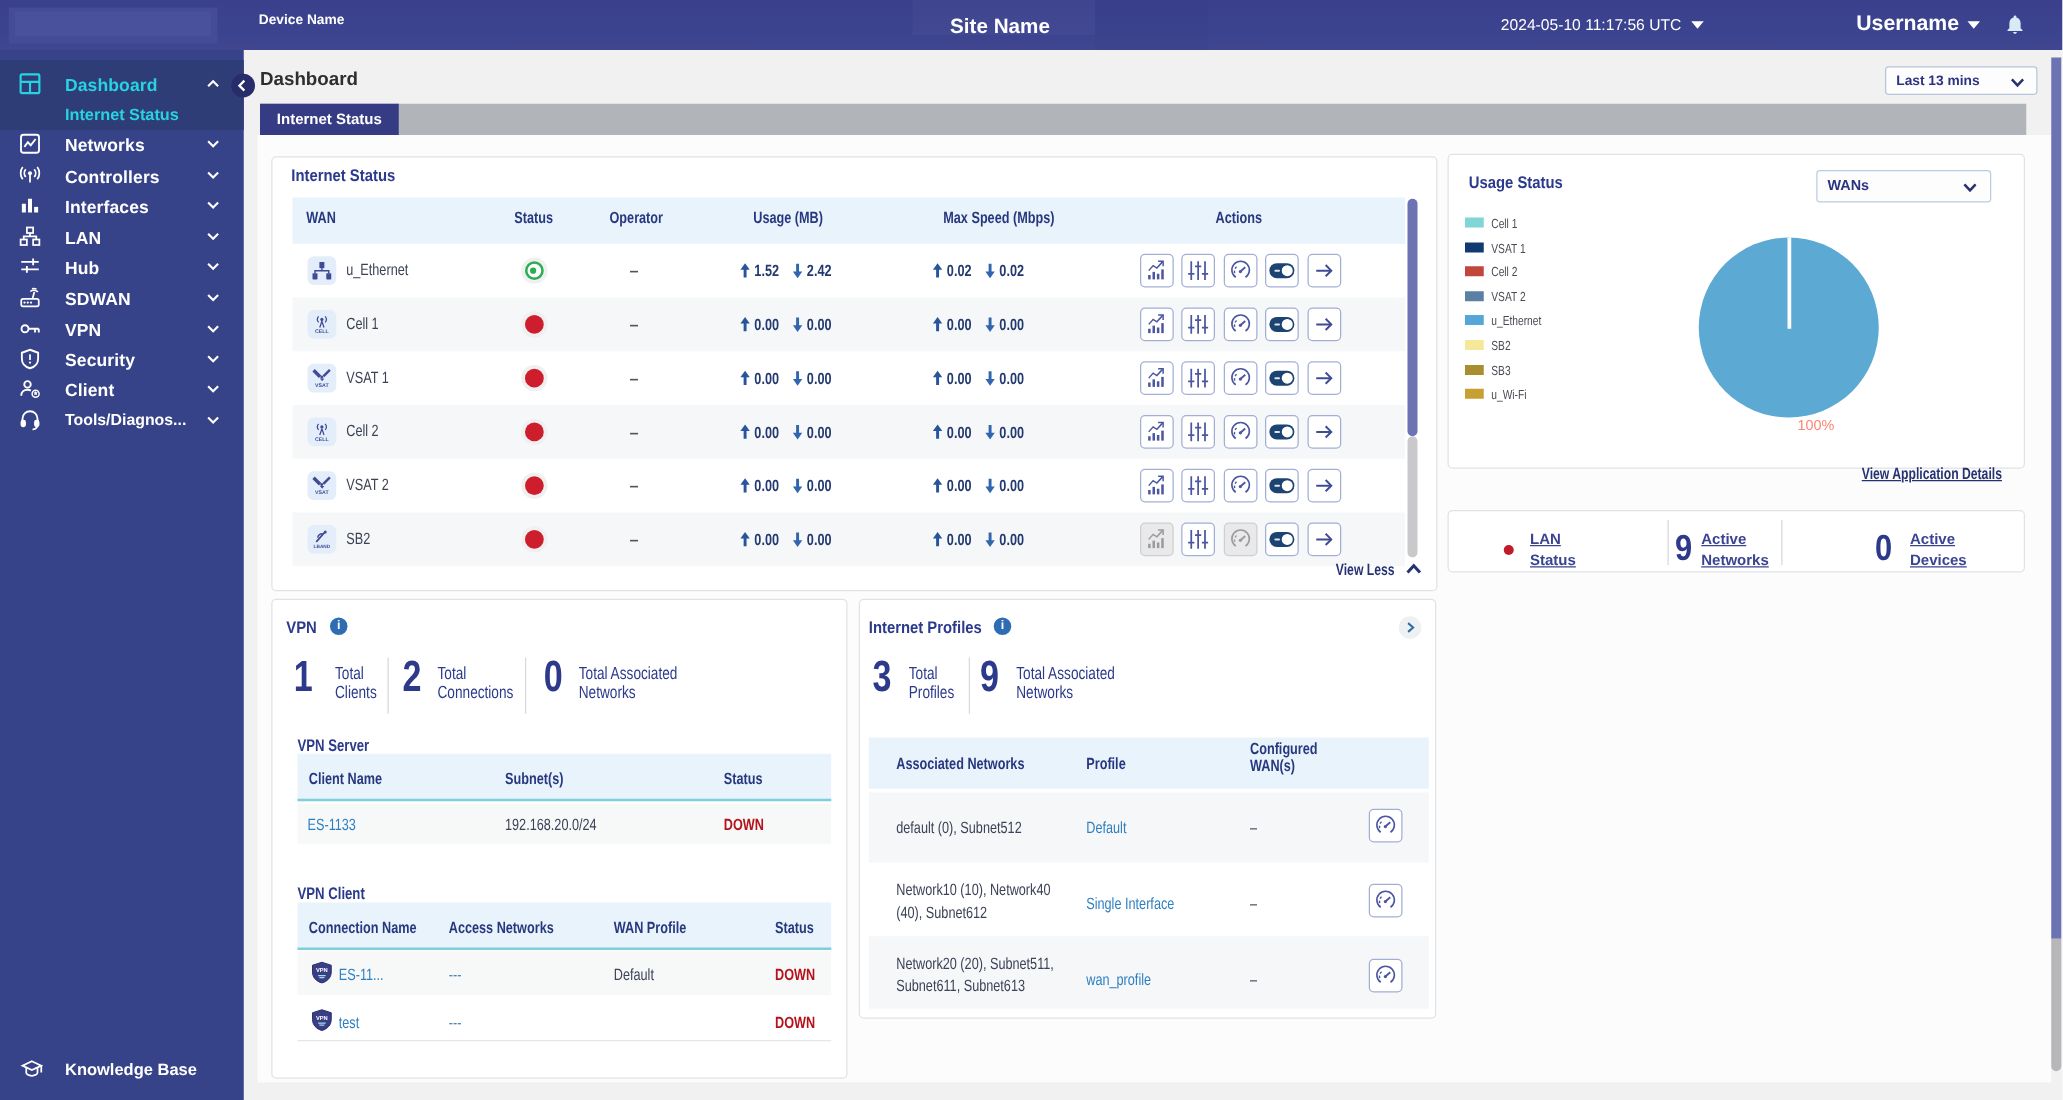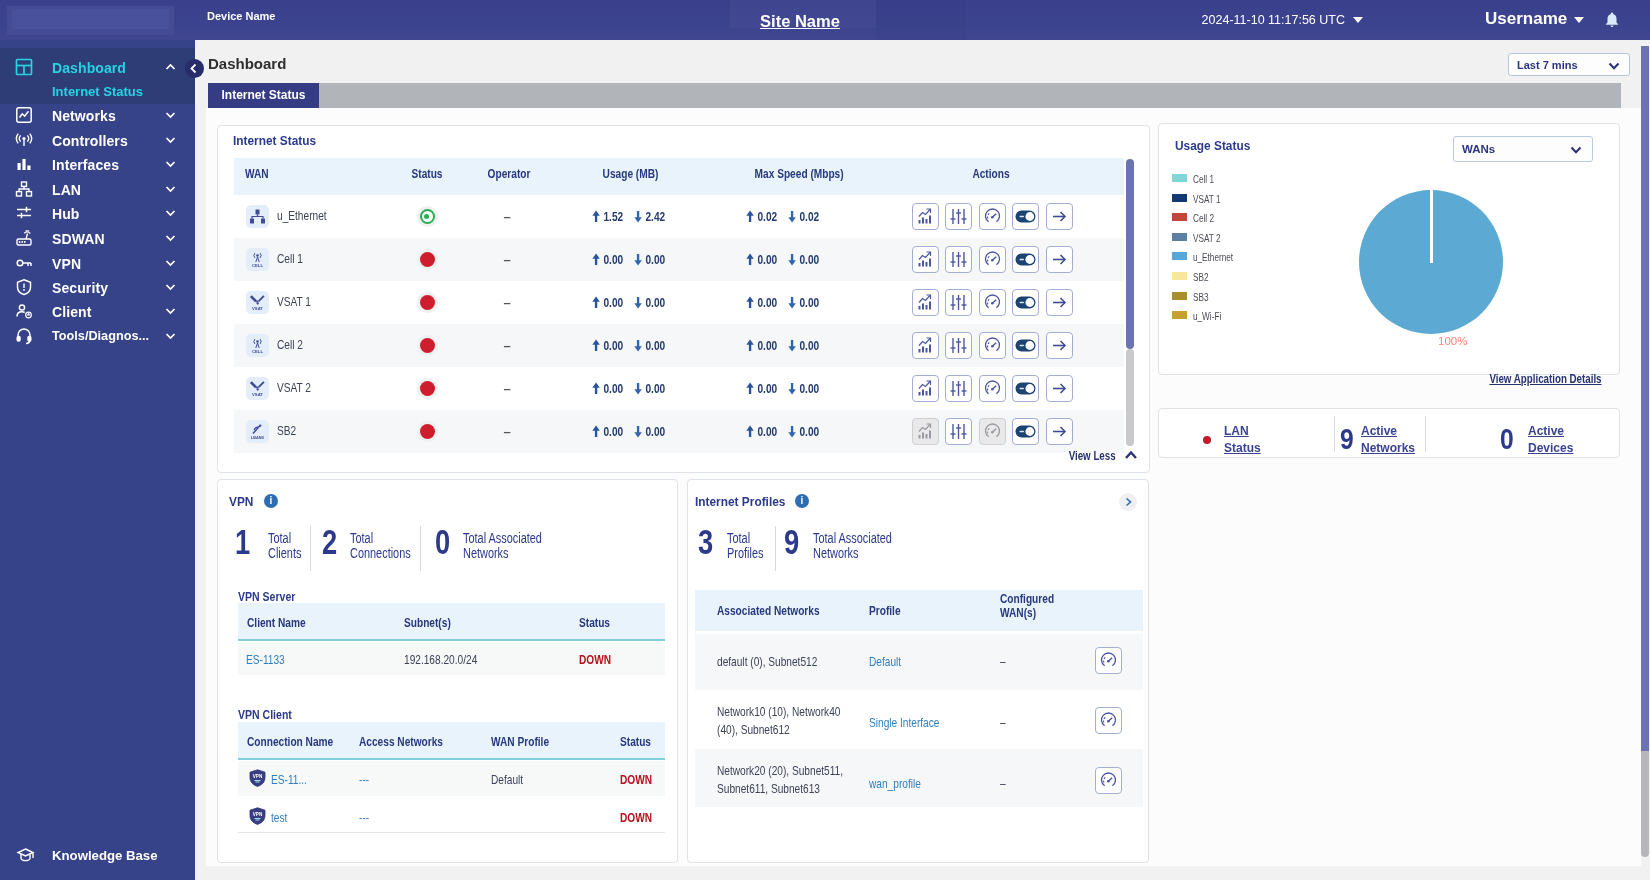--- a/index.html
+++ b/index.html
@@ -7,21 +7,21 @@
 .cx { transform:scaleX(.78); transform-origin:0 50%; white-space:nowrap; }
 .cxc { transform:scaleX(.78); transform-origin:50% 50%; white-space:nowrap; }
 .cxr { transform:scaleX(.75); transform-origin:100% 50%; white-space:nowrap; }
 
 #whitepanel { position:absolute; left:206px; top:108px; width:1435px; height:758px; background:#fcfcfd; }
 #topbar { position:absolute; left:0; top:0; width:1650px; height:40px;
   background:linear-gradient(180deg,#3a408c 0%,#3d448f 70%,#40468f 100%); color:#fff; z-index:30; }
 #logobox { position:absolute; left:7px; top:6px; width:167px; height:29px; background:#454b95; }
 #logobox .in{ position:absolute; left:5px; top:3px; right:5px; bottom:6px; background:#49509c;}
 .devname { position:absolute; left:207px; top:10px; font-size:11px; font-weight:bold; }
-.sitename { position:absolute; left:700px; width:200px; text-align:center; top:12px; font-size:16.5px; font-weight:bold;text-decoration:underline; }
+.sitename { position:absolute; left:700px; width:200px; text-align:center; top:12px; font-size:16.5px; font-weight:bold; }
 .datetxt { position:absolute; left:1140px; width:205px; text-align:right; top:13px; font-size:12.5px; }
 .tricaret { position:absolute; width:0; height:0; border-left:5px solid transparent; border-right:5px solid transparent; border-top:6px solid #fff; }
 .username { position:absolute; left:1485px; top:9px; font-size:17px; font-weight:bold; }
 .bell { position:absolute; left:1603px; top:10px; width:18px; height:19px; }
 
 #sidebar { position:absolute; left:0; top:40px; width:195px; height:840px; background:#374388; z-index:20; }
 #selgroup { position:absolute; left:0; top:8px; width:195px; height:56px; background:#2f3d76; }
 .mitem { position:absolute; left:0; width:195px; height:25px; color:#fff; }
 .mitem .mic { position:absolute; left:15px; top:3px; width:18px; height:18px; }
 .mitem .mlabel { position:absolute; left:52px; top:5px; font-size:14px; font-weight:bold; letter-spacing:.1px; white-space:nowrap; }
@@ -87,21 +87,21 @@
 .infoi { position:absolute; width:14px; height:14px; border-radius:50%; background:#2f6db3; color:#fff; font-size:10px; font-weight:bold; text-align:center; line-height:14px; }
 .statnum { position:absolute; font-size:35px; font-weight:bold; color:#2d3a8c; line-height:26px; transform:scaleX(.78); transform-origin:0 50%;}
 .statlbl { position:absolute; font-size:14px; color:#2b3a8c; line-height:14.5px; transform:scaleX(.78); transform-origin:0 0;}
 .statdiv { position:absolute; width:1px; background:#d9d9dc; }
 .seclbl { position:absolute; font-size:13.5px; font-weight:bold; color:#2b3a8c; transform:scaleX(.78); transform-origin:0 50%; white-space:nowrap;}
 .vtbl-head { position:absolute; background:#e9f3fc; border-bottom:2px solid #7ecfd9; }
 .vrow { position:absolute; font-size:13px; color:#3c4257; }
 .link { color:#2e7fc0; }
 .down { color:#b5121b; font-weight:bold; }
 
-#card-ip { left:687px; top:479px; width:462px; height:384px; }
+#card-ip { left:687px; top:479px; width:462px; height:336px; }
 .iprow { position:absolute; left:7px; width:448px; }
 .iprow.alt { background:#f6f7f8; }
 .ipcell { position:absolute; font-size:13px; color:#3c4257; line-height:18px; }
 .ipcell.link { color:#2e7fc0; }
 .gauge { position:absolute; width:27px; height:27px; border:1px solid #a3aed3; border-radius:4px; background:#fff; }
 #chevcircle { position:absolute; left:431px; top:13px; width:18px; height:18px; border-radius:50%; background:#eff0f2; }
 
 #card-geo { left:1157.5px; top:479px; width:462.5px; height:378px; }
 #sel-others { left:328px; top:13px; width:122px; height:27px; }
 #sel-others .stext { top:7px; }
@@ -113,21 +113,21 @@
 </style></head><body>
 <div id="app">
 <div id="topbar">
 <div id="logobox">
         <div class="in"></div>
       </div>
 <div style="position:absolute; left:730px; top:0; width:146px; height:28px; background:rgba(255,255,255,.028);"></div>
 <div style="position:absolute; left:876px; top:0; width:90px; height:40px; background:rgba(0,0,0,.018);"></div>
 <div class="devname">Device Name</div>
 <div class="sitename">Site Name</div>
-<div class="datetxt">2024-11-10 11:17:56 UTC</div>
+<div class="datetxt">2024-05-10 11:17:56 UTC</div>
 <div class="tricaret" style="left:1353px; top:17px;"></div>
 <div class="username">Username</div>
 <div class="tricaret" style="left:1574px; top:17px;"></div>
 <svg class="bell" viewBox="0 0 24 24">
         <path fill="#d9e9f6" d="M12 22c1.1 0 2-.9 2-2h-4c0 1.1.9 2 2 2zm6-6v-5c0-3.07-1.63-5.64-4.5-6.32V4c0-.83-.67-1.5-1.5-1.5S10.5 3.17 10.5 4v.68C7.64 5.36 6 7.92 6 11v5l-2 2v1h16v-1l-2-2z"></path>
       </svg>
 </div>
 <div id="sidebar">
       <div id="selgroup"></div>
       <div class="mitem" style="top:15px;">
@@ -303,21 +303,21 @@
       </div>
     </div>
 <div id="collapse">
       <svg style="position:absolute;left:4px;top:4px;" width="9" height="11" viewBox="0 0 9 11">
         <path d="M6.5 1.5 L2.5 5.5 L6.5 9.5" stroke="#fff" stroke-width="1.8" fill="none"></path>
       </svg>
     </div>
 <div id="whitepanel"></div>
 <div id="pgtitle">Dashboard</div>
 <div class="select" id="sel-period">
-      <div class="stext">Last 7 mins</div>
+      <div class="stext">Last 13 mins</div>
       <svg class="schev" viewBox="0 0 12 8">
         <path d="M1.5 1.5 L6 6.3 L10.5 1.5" stroke="#273272" stroke-width="2" fill="none"></path>
       </svg>
     </div>
 <div id="tabstrip">
       <div id="tab-active">Internet Status</div>
     </div>
 <div class="card" id="card-is">
       <div class="ctitle" style="left:15.5px; top:7px;">Internet Status</div>
       <div class="thead" style="left:16px; top:32px; width:890px; height:37px;"></div>

